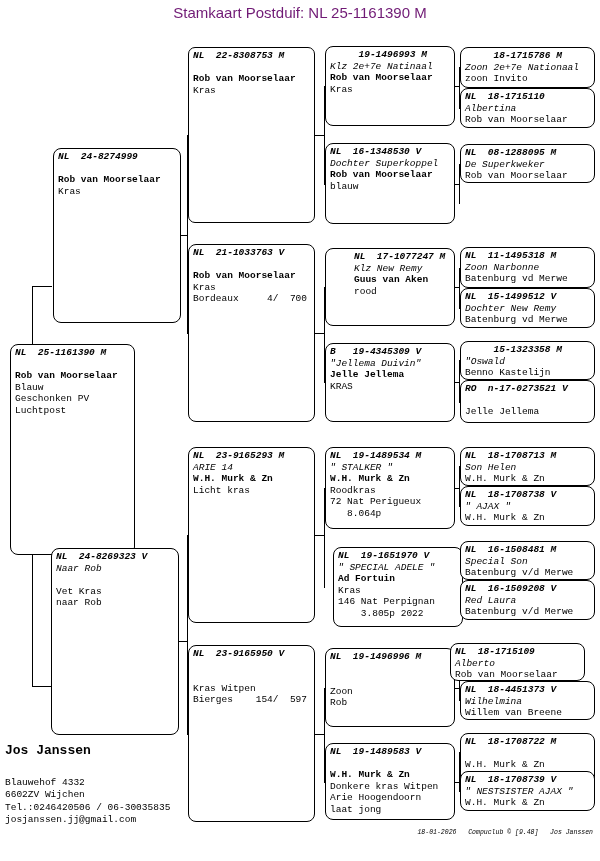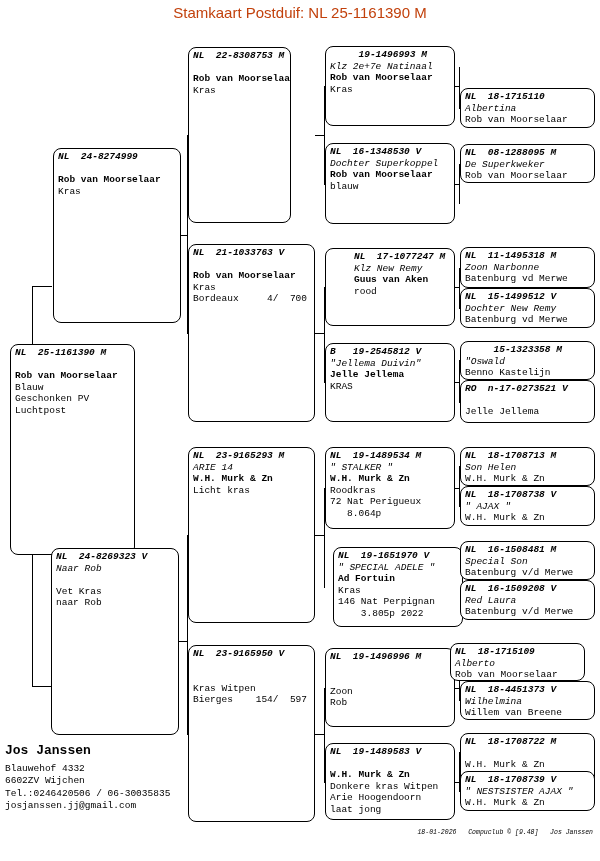--- a/index.html
+++ b/index.html
@@ -1,31 +1,31 @@
 <!DOCTYPE html>
 <html><head>
 <meta charset="utf-8">
 <style>
   html,body{margin:0;padding:0;background:#fff;}
   body{width:600px;height:861px;position:relative;font-family:"Liberation Sans",sans-serif;color:#000;}
   .page{position:absolute;inset:0;background:#fff;overflow:hidden;}
   .title{position:absolute;top:4px;left:0;width:600px;text-align:center;
-         font-size:15px;font-family:"Liberation Sans",sans-serif;color:#c2410c;}
+         font-size:15px;font-family:"Liberation Sans",sans-serif;color:#701a75;}
   .canvas{position:absolute;inset:0;}
   .pbox{position:absolute;box-sizing:border-box;border:1px solid #000;border-radius:8px;
         background:#fff;padding:2px 4px;overflow:hidden;
         font-family:"Liberation Mono","DejaVu Sans Mono",monospace;
         font-size:9.5px;line-height:11.5px;white-space:pre;}
   .pline{white-space:pre;min-height:11.5px;}
   .pline.bi{font-weight:bold;font-style:italic;}
   .pline.i{font-style:italic;}
   .pline.b{font-weight:bold;}
   .cline{position:absolute;background:#000;}
   .owner{position:absolute;left:5px;top:743px;font-family:"Liberation Mono","DejaVu Sans Mono",monospace;}
-  .owner-name{font-size:13px;font-weight:bold;margin-bottom:5px;}
+  .owner-name{font-size:13px;font-weight:bold;margin-bottom:19px;}
   .owner-line{font-size:9.5px;line-height:12.4px;}
   .credit{position:absolute;right:7px;top:829px;font-family:"Liberation Mono","DejaVu Sans Mono",monospace;
           font-size:6.5px;font-style:italic;white-space:pre;}
 </style>
 </head>
 <body>
 
 <div class="page">
   <div class="title">Stamkaart Postduif: NL  25-1161390 M</div>
   <div class="canvas">
@@ -57,32 +57,33 @@
       <div class="cline" style="left: 459px; top: 466px; width: 1px; height: 41px;"></div>
       <div class="cline" style="left: 455px; top: 587px; width: 5px; height: 1px;"></div>
       <div class="cline" style="left: 459px; top: 560px; width: 1px; height: 41px;"></div>
       <div class="cline" style="left: 455px; top: 688px; width: 5px; height: 1px;"></div>
       <div class="cline" style="left: 459px; top: 662px; width: 1px; height: 39px;"></div>
       <div class="cline" style="left: 455px; top: 782px; width: 5px; height: 1px;"></div>
       <div class="cline" style="left: 459px; top: 752px; width: 1px; height: 40px;"></div>
       <div class="pbox" style="left: 10px; top: 344px; width: 125px; height: 211px;"><div class="pline bi">NL  25-1161390 M</div><div class="pline "> </div><div class="pline b">Rob van Moorselaar</div><div class="pline ">Blauw</div><div class="pline ">Geschonken PV</div><div class="pline ">Luchtpost</div></div>
       <div class="pbox" style="left: 53px; top: 148px; width: 128px; height: 175px;"><div class="pline bi">NL  24-8274999</div><div class="pline "> </div><div class="pline b">Rob van Moorselaar</div><div class="pline ">Kras</div></div>
       <div class="pbox" style="left: 51px; top: 548px; width: 128px; height: 187px;"><div class="pline bi">NL  24-8269323 V</div><div class="pline i">Naar Rob</div><div class="pline "> </div><div class="pline ">Vet Kras</div><div class="pline ">naar Rob</div></div>
-      <div class="pbox" style="left: 188px; top: 47px; width: 103px; height: 176px;"><div class="pline bi">NL  22-8308753 M</div><div class="pline "> </div><div class="pline b">Rob van Moorselaar</div><div class="pline ">Kras</div></div>
+      <div class="pbox" style="left: 188px; top: 47px; width: 127px; height: 176px; border-radius: 7px;"><div class="pline bi">NL  22-8308753 M</div><div class="pline "> </div><div class="pline b">Rob van Moorselaar</div><div class="pline ">Kras</div></div>
       <div class="pbox" style="left: 188px; top: 244px; width: 127px; height: 178px;"><div class="pline bi">NL  21-1033763 V</div><div class="pline "> </div><div class="pline b">Rob van Moorselaar</div><div class="pline ">Kras</div><div class="pline ">Bordeaux     4/  700</div></div>
       <div class="pbox" style="left: 188px; top: 447px; width: 127px; height: 176px;"><div class="pline bi">NL  23-9165293 M</div><div class="pline i">ARIE 14</div><div class="pline b">W.H. Murk &amp; Zn</div><div class="pline ">Licht kras</div></div>
       <div class="pbox" style="left: 188px; top: 645px; width: 127px; height: 177px;"><div class="pline bi">NL  23-9165950 V</div><div class="pline "> </div><div class="pline "> </div><div class="pline ">Kras Witpen</div><div class="pline ">Bierges    154/  597</div></div>
       <div class="pbox" style="left: 325px; top: 46px; width: 130px; height: 80px;"><div class="pline bi">     19-1496993 M</div><div class="pline i">Klz 2e+7e Natinaal</div><div class="pline b">Rob van Moorselaar</div><div class="pline ">Kras</div></div>
       <div class="pbox" style="left: 325px; top: 143px; width: 130px; height: 81px;"><div class="pline bi">NL  16-1348530 V</div><div class="pline i">Dochter Superkoppel</div><div class="pline b">Rob van Moorselaar</div><div class="pline ">blauw</div></div>
       <div class="pbox" style="left: 325px; top: 248px; width: 130px; height: 78px; padding-left: 28px;"><div class="pline bi">NL  17-1077247 M</div><div class="pline i">Klz New Remy</div><div class="pline b">Guus van Aken</div><div class="pline ">rood</div></div>
-      <div class="pbox" style="left: 325px; top: 343px; width: 130px; height: 79px;"><div class="pline bi">B   19-2545812 V</div><div class="pline i">"Jellema Duivin"</div><div class="pline b">Jelle Jellema</div><div class="pline ">KRAS</div></div>
+      <div class="pbox" style="left: 325px; top: 343px; width: 130px; height: 79px;"><div class="pline bi">B   19-4345309 V</div><div class="pline i">"Jellema Duivin"</div><div class="pline b">Jelle Jellema</div><div class="pline ">KRAS</div></div>
       <div class="pbox" style="left: 325px; top: 447px; width: 130px; height: 82px;"><div class="pline bi">NL  19-1489534 M</div><div class="pline i">" STALKER "</div><div class="pline b">W.H. Murk &amp; Zn</div><div class="pline ">Roodkras</div><div class="pline ">72 Nat Perigueux</div><div class="pline ">   8.064p</div></div>
       <div class="pbox" style="left: 333px; top: 547px; width: 130px; height: 80px;"><div class="pline bi">NL  19-1651970 V</div><div class="pline i">" SPECIAL ADELE "</div><div class="pline b">Ad Fortuin</div><div class="pline ">Kras</div><div class="pline ">146 Nat Perpignan</div><div class="pline ">    3.805p 2022</div></div>
       <div class="pbox" style="left: 325px; top: 648px; width: 130px; height: 79px;"><div class="pline bi">NL  19-1496996 M</div><div class="pline "> </div><div class="pline "> </div><div class="pline ">Zoon</div><div class="pline ">Rob</div></div>
       <div class="pbox" style="left: 325px; top: 743px; width: 130px; height: 77px;"><div class="pline bi">NL  19-1489583 V</div><div class="pline "> </div><div class="pline b">W.H. Murk &amp; Zn</div><div class="pline ">Donkere kras Witpen</div><div class="pline ">Arie Hoogendoorn</div><div class="pline ">laat jong</div></div>
+      <div class="pbox" style="left: 460px; top: 47px; width: 135px; height: 41px;"><div class="pline bi">     18-1715786 M</div><div class="pline i">Zoon 2e+7e Nationaal</div><div class="pline ">zoon Invito</div></div>
       <div class="pbox" style="left: 460px; top: 88px; width: 135px; height: 40px;"><div class="pline bi">NL  18-1715110</div><div class="pline i">Albertina</div><div class="pline ">Rob van Moorselaar</div></div>
       <div class="pbox" style="left: 460px; top: 144px; width: 135px; height: 39px;"><div class="pline bi">NL  08-1288095 M</div><div class="pline i">De Superkweker</div><div class="pline ">Rob van Moorselaar</div></div>
       <div class="pbox" style="left: 460px; top: 247px; width: 135px; height: 41px;"><div class="pline bi">NL  11-1495318 M</div><div class="pline i">Zoon Narbonne</div><div class="pline ">Batenburg vd Merwe</div></div>
       <div class="pbox" style="left: 460px; top: 288px; width: 135px; height: 40px;"><div class="pline bi">NL  15-1499512 V</div><div class="pline i">Dochter New Remy</div><div class="pline ">Batenburg vd Merwe</div></div>
       <div class="pbox" style="left: 460px; top: 341px; width: 135px; height: 39px;"><div class="pline bi">     15-1323358 M</div><div class="pline i">"Oswald</div><div class="pline ">Benno Kastelijn</div></div>
       <div class="pbox" style="left: 460px; top: 380px; width: 135px; height: 43px;"><div class="pline bi">RO  n-17-0273521 V</div><div class="pline "> </div><div class="pline ">Jelle Jellema</div></div>
       <div class="pbox" style="left: 460px; top: 447px; width: 135px; height: 39px;"><div class="pline bi">NL  18-1708713 M</div><div class="pline i">Son Helen</div><div class="pline ">W.H. Murk &amp; Zn</div></div>
       <div class="pbox" style="left: 460px; top: 486px; width: 135px; height: 40px;"><div class="pline bi">NL  18-1708738 V</div><div class="pline i">" AJAX "</div><div class="pline ">W.H. Murk &amp; Zn</div></div>
       <div class="pbox" style="left: 460px; top: 541px; width: 135px; height: 39px;"><div class="pline bi">NL  16-1508481 M</div><div class="pline i">Special Son</div><div class="pline ">Batenburg v/d Merwe</div></div>
       <div class="pbox" style="left: 460px; top: 580px; width: 135px; height: 40px;"><div class="pline bi">NL  16-1509208 V</div><div class="pline i">Red Laura</div><div class="pline ">Batenburg v/d Merwe</div></div>

